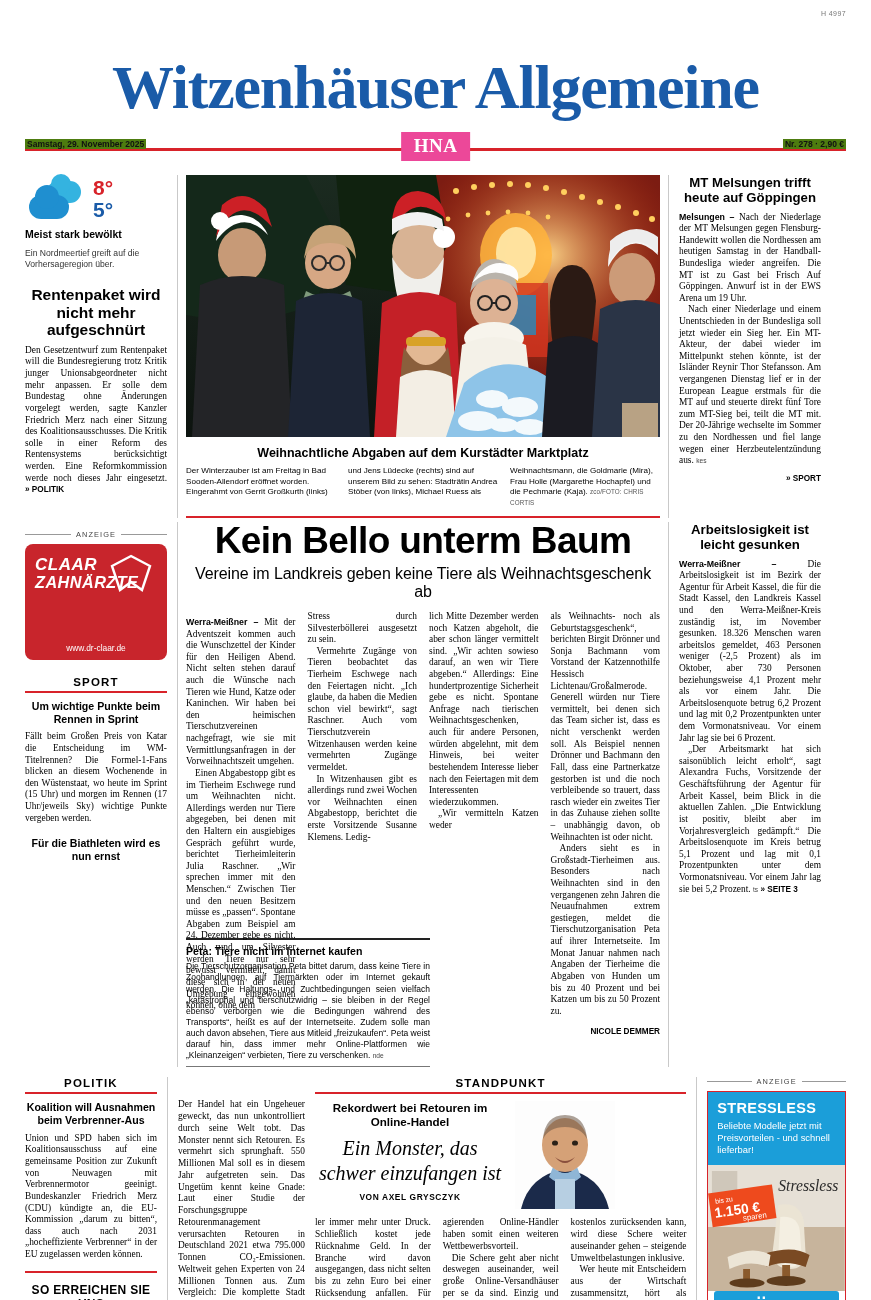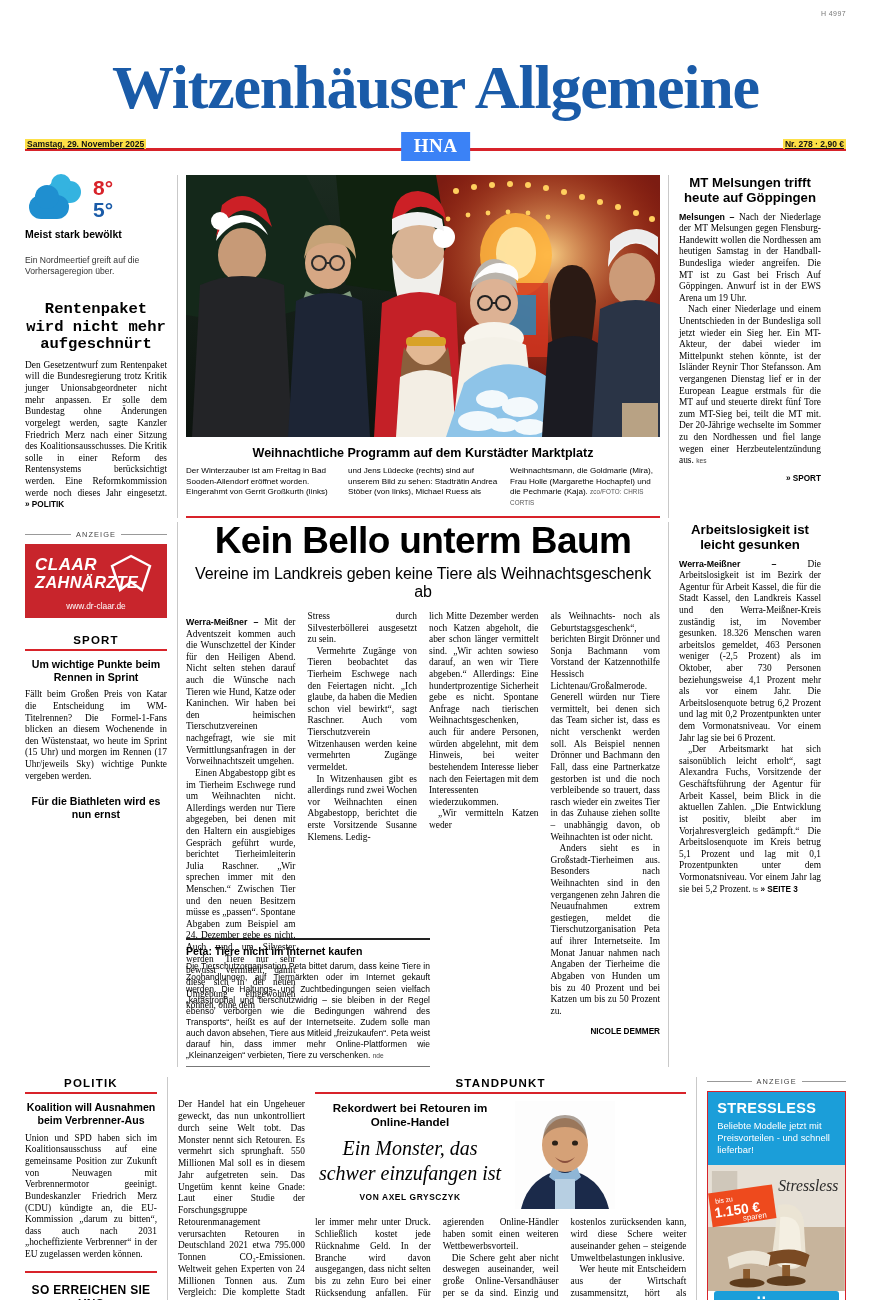--- a/index.html
+++ b/index.html
@@ -35,27 +35,27 @@
     height: 28px;
   }
   .mast-rule-row .rule {
     position: absolute; left: 0; right: 0; top: 13px;
     height: 3px; background: #d8232a;
   }
   .mast-date, .mast-issue {
     position: absolute; top: 4px;
     font-family: "Liberation Sans", sans-serif;
     font-size: 8.5px; font-weight: 600; color: #111;
-    background: #fde047; padding: 0 2px; text-decoration: underline;
+    background: #4d7c0f; padding: 0 2px;
   }
   .mast-date { left: 0; }
   .mast-issue { right: 0; }
   .hna-badge {
     position: absolute; left: 50%; transform: translateX(-50%); top: -3px;
-    background: #3b82f6; color: #fff;
+    background: #ec4899; color: #fff;
     font-family: "Liberation Serif", serif;
     font-weight: 700; font-size: 19px; letter-spacing: .5px;
     padding: 3px 13px 4px;
   }
 
   
   .top-zone { display: flex; gap: 0; margin-top: 12px; }
   .col-left  { width: 152px; padding-right: 10px; }
   .col-mid   { width: 490px; padding: 0 8px; }
   .col-right { width: 152px; padding-left: 10px; }
@@ -71,21 +71,21 @@
   .wx-icon .c2b{ position: absolute; width: 24px; height: 24px; border-radius: 50%; background: #1f8fd0; left: 10px; top: 6px; }
   .wx-temps { padding-top: 2px; }
   .wx-hi { font-family: "Liberation Sans", sans-serif; font-weight: 700; font-size: 21px; color: #d8232a; line-height: 1.05; }
   .wx-lo { font-family: "Liberation Sans", sans-serif; font-weight: 700; font-size: 21px; color: #1a5ba8; line-height: 1.05; }
   .wx-title {
     font-family: "Liberation Sans", sans-serif; font-weight: 700;
     font-size: 10.5px; margin-top: 3px;
   }
   .wx-sub {
     font-family: "Liberation Sans", sans-serif; font-size: 8.6px;
-    color: #333; line-height: 1.28; margin-top: 15px;
+    color: #333; line-height: 1.28; margin-top: 8px;
   }
 
   
   .hl-xl {
     font-family: "Liberation Sans", sans-serif; font-weight: 700;
     font-size: 15.5px; line-height: 1.14; text-align: center; margin-top: 14px;
   }
   .hl-l {
     font-family: "Liberation Sans", sans-serif; font-weight: 700;
     font-size: 13.2px; line-height: 1.16; text-align: center;
@@ -126,22 +126,22 @@
   
   .anz {
     display: flex; align-items: center; gap: 5px;
     font-family: "Liberation Sans", sans-serif; font-size: 7.4px;
     letter-spacing: 1.1px; color: #444; margin: 8px 0 5px;
   }
   .anz::before, .anz::after { content:""; flex:1; height:1px; background:#999; }
 
   
   .ad-claar {
-    background: #c8252c; color: #fff; height: 74px;
-    position: relative; padding: 12px 10px 0;
+    background: #c8252c; color: #fff; height: 116px;
+    position: relative; padding: 12px 10px 0; border-radius: 8px;
   }
   .ad-claar .nm {
     font-family: "Liberation Sans", sans-serif; font-weight: 700;
     font-style: italic; font-size: 17px; line-height: 1.05; letter-spacing: .5px;
   }
   .ad-claar .nm2 { font-size: 16.2px; }
   .ad-claar .url {
     position:absolute; bottom:7px; left:0; right:0; text-align:center;
     font-family:"Liberation Sans", sans-serif; font-size:8.4px;
   }
@@ -255,21 +255,21 @@
             <div class="c2b"></div>
         </div>
         <div class="wx-temps">
           <div class="wx-hi">8°</div>
           <div class="wx-lo">5°</div>
         </div>
       </div>
       <div class="wx-title">Meist stark bewölkt</div>
       <div class="wx-sub">Ein Nordmeertief greift auf die Vorhersageregion über.</div>
 
-      <div class="hl-xl" style="margin-top:24px;font-family:Liberation Mono, monospace;">Rentenpaket wird nicht mehr aufgeschnürt</div>
+      <div class="hl-xl" style="margin-top:16px;">Rentenpaket wird nicht mehr aufgeschnürt</div>
       <div class="body-t">
         <span>Den Gesetzentwurf zum Rentenpaket will die Bundesregierung trotz Kritik junger Unionsabgeordneter nicht mehr anpassen. Er solle dem Bundestag ohne Änderungen vorgelegt werden, sagte Kanzler Friedrich Merz nach einer Sitzung des Koalitionsausschusses. Die Kritik solle in einer Reform des Rentensystems berücksichtigt werden. Eine Reformkommission werde noch dieses Jahr eingesetzt.</span>
         <span class="ref">» POLITIK</span>
       </div>
     </div>
 
     <div class="vrule"></div>
 
     <div class="col-mid">
       <div class="photo">
@@ -369,21 +369,21 @@
           <path d="M362 168 q26 -14 50 0 l6 94 l-62 0 Z" fill="#1b1b22"></path>
 
           <ellipse cx="446" cy="104" rx="23" ry="26" fill="#cc9b78"></ellipse>
           <path d="M422 92 q22 -40 50 -12 q-2 -22 -24 -24 q-26 0 -26 36Z" fill="#f4f4f4"></path>
           <path d="M424 86 q22 -34 48 -8 l0 -16 q-24 -18 -48 4Z" fill="#ededed"></path>
           <path d="M414 134 q36 -18 70 0 l0 128 l-78 0 Z" fill="#2a3446"></path>
           <rect x="436" y="228" width="36" height="34" fill="#b8a284"></rect>
         </svg>
       </div>
 
-      <div class="cap-head">Weihnachtliche Programm auf dem Kurstädter Marktplatz</div>
+      <div class="cap-head">Weihnachtliche Abgaben auf dem Kurstädter Marktplatz</div>
       <div class="cap-cols">
         <div>Der Winterzauber ist am Freitag in Bad Sooden-Allendorf eröffnet worden. Eingerahmt von Gerrit Großkurth (links)</div>
         <div>und Jens Lüdecke (rechts) sind auf unserem Bild zu sehen: Stadträtin Andrea Stöber (von links), Michael Ruess als</div>
         <div>
           <span>Weihnachtsmann, die Goldmarie (Mira), Frau Holle (Margarethe Hochapfel) und die Pechmarie (Kaja).</span>
           <span class="credit">zco/FOTO: CHRIS CORTIS</span>
         </div>
       </div>
       <div class="cap-rule"></div>
     </div>

